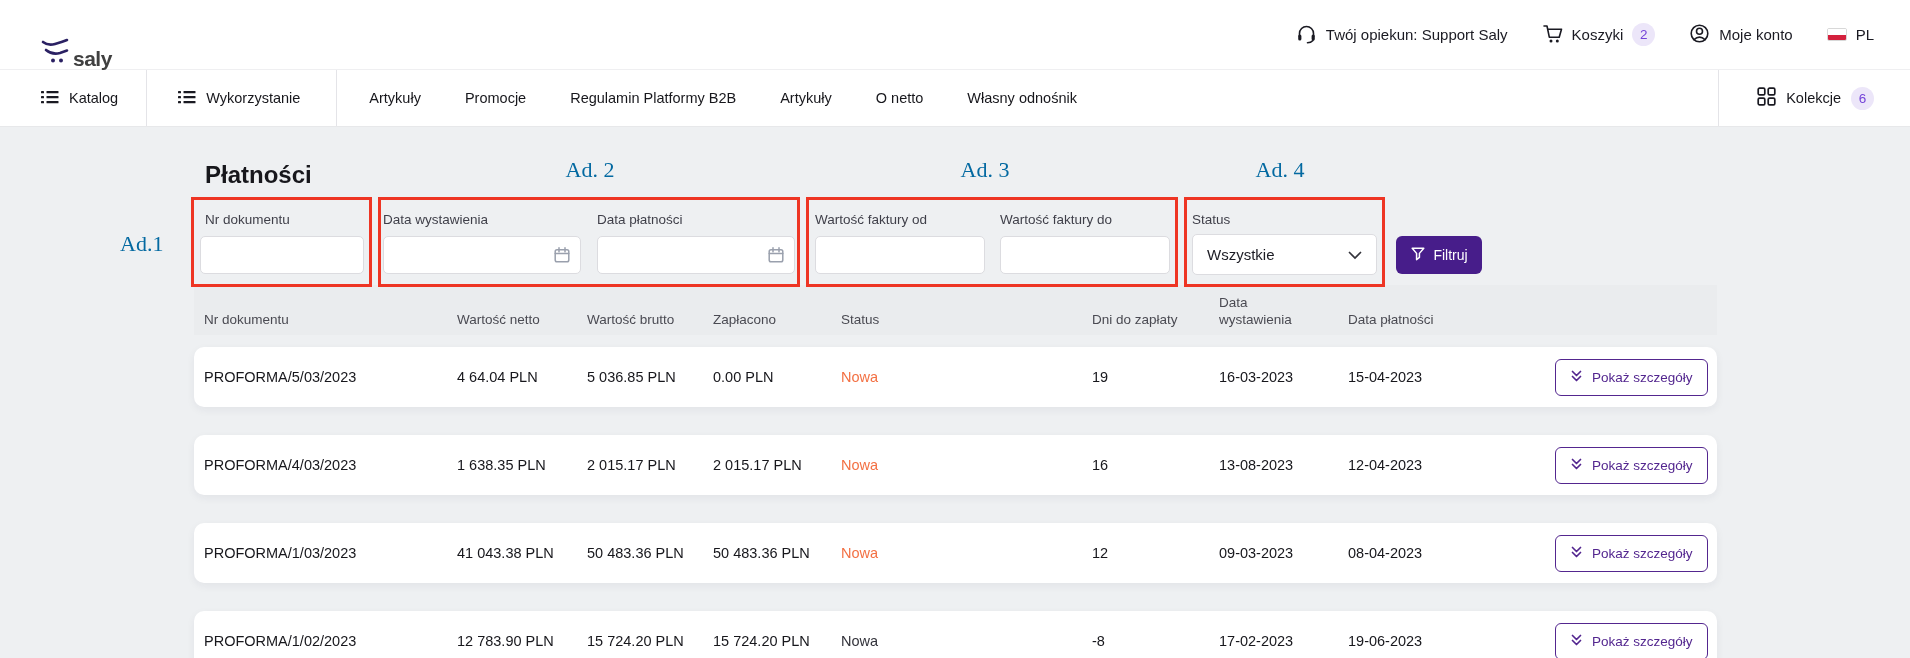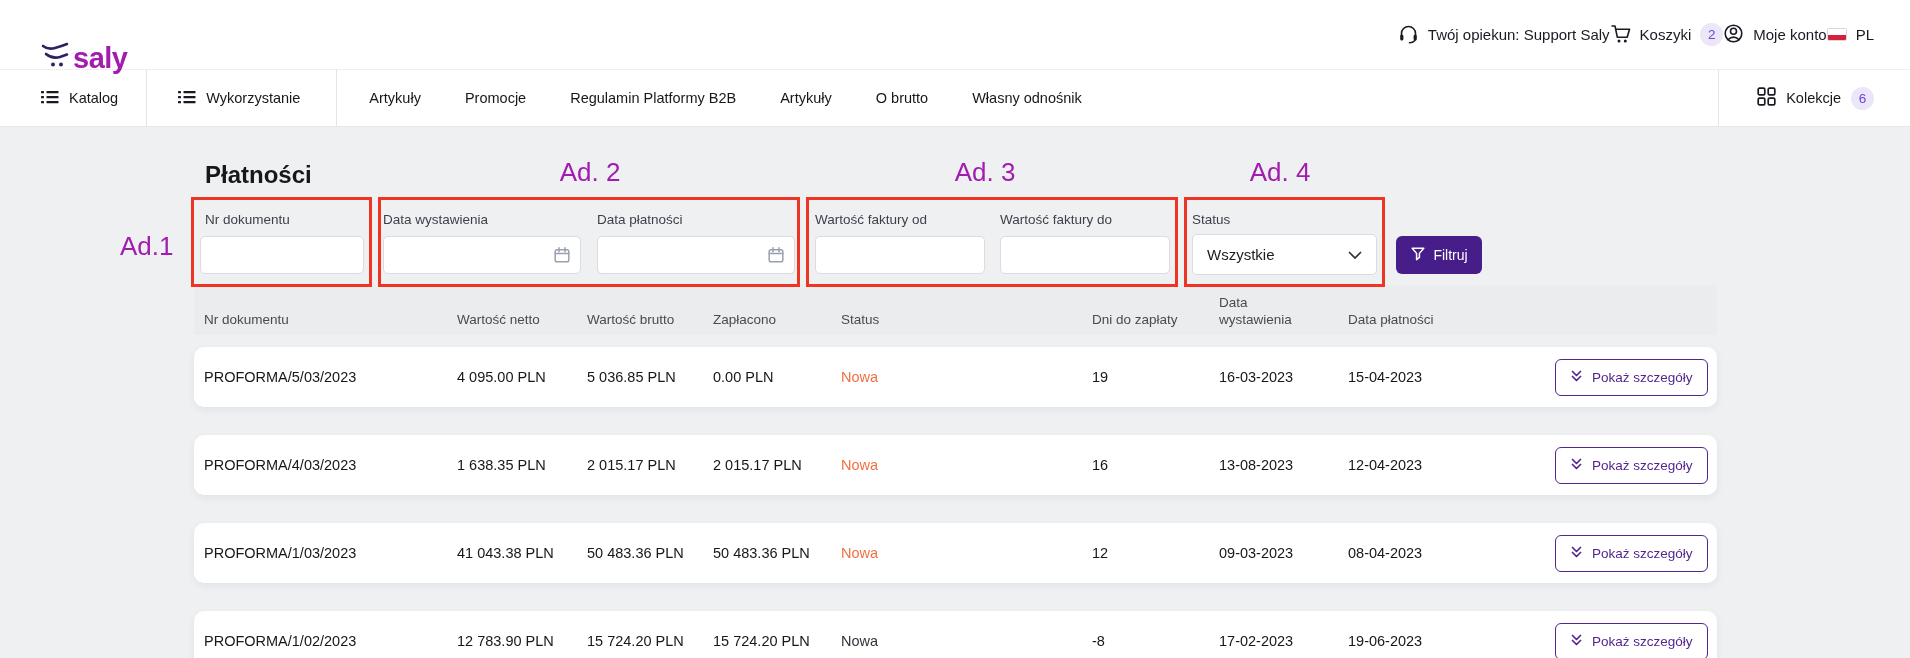--- a/index.html
+++ b/index.html
@@ -2,50 +2,50 @@
 <html><head>
 <meta charset="utf-8">
 <style>
   * { margin:0; padding:0; box-sizing:border-box; }
   html,body { width:1910px; height:658px; overflow:hidden; background:#eef0f2;
               font-family:"Liberation Sans", sans-serif; color:#17171c; }
 
   
   .topbar { height:69px; background:#fff; display:flex; align-items:center; padding:0 36px 0 40px; }
   .logo { display:flex; align-items:flex-end; gap:3px; cursor:pointer; }
-  .logo .logo-text { font-size:29px; font-weight:700; color:#a21caf; letter-spacing:-0.5px; line-height:1;margin-top:47px; }
+  .logo .logo-text { font-size:21px; font-weight:700; color:#404040; letter-spacing:-0.5px; line-height:1;margin-top:47px; }
   .search-wrap { display:flex; margin-left:22px; height:42px; width:481px; }
   .search-input { flex:1; background:#ececee; border:none; outline:none; border-radius:8px 0 0 8px;
                   padding:0 18px; font-size:15px; color:#333; font-family:inherit; }
   .search-input::placeholder { color:#9a9aa2; }
   .search-btn { width:79px; background:#471d8a; border:none; border-radius:0 8px 8px 0; cursor:pointer;
                 display:flex; align-items:center; justify-content:center; }
   .top-spacer { flex:1; }
   .top-item { display:flex; align-items:center; gap:9px; font-size:15px; color:#1a1a22; cursor:pointer; white-space:nowrap; }
-  .top-group { display:flex; }
+  .top-group { display:flex; gap:34px; }
   .badge { width:23px; height:23px; border-radius:50%; background:#ece6f9; color:#7443d8;
            font-size:13.5px; display:flex; align-items:center; justify-content:center; }
   .flag { width:20px; height:13px; border-radius:2px; overflow:hidden; border:1px solid #d8d8d8; display:inline-block; }
   .flag .f-top { height:50%; background:#fff; }
   .flag .f-bot { height:50%; background:#d4213d; }
 
   
   .navbar { height:58px; background:#fff; border-top:1px solid #efeff1; border-bottom:1px solid #e7e8ea;
             display:flex; align-items:center; padding:0 36px 0 40px; }
   .nav-item { display:flex; align-items:center; gap:10px; font-size:14.5px; color:#17171c; cursor:pointer; white-space:nowrap; }
   .vdiv { width:1px; align-self:stretch; background:#e4e4e8; margin:0 0; }
   .nav-links { display:flex; align-items:center; gap:44px; margin-left:32px; }
   .nav-link { font-size:14.5px; color:#17171c; cursor:pointer; white-space:nowrap; }
   .mlr { margin:0 30px; }
 
   
   main { position:relative; height:531px; width:1758px; background:#eef0f2; }
   .page-title { position:absolute; left:205px; top:34px; font-size:24px; font-weight:700; color:#17171c; }
 
-  .ad-label { position:absolute; color:#a21caf; font-size:26px; font-family:Liberation Sans, sans-serif; }
+  .ad-label { position:absolute; color:#0369a1; font-size:22px; font-family:Liberation Serif, serif; }
   #ad1 { left:120px; top:104px; }
   #ad2 { left:538px; top:30px; width:104px; text-align:center; }
   #ad3 { left:933px; top:30px; width:104px; text-align:center; }
   #ad4 { left:1228px; top:30px; width:104px; text-align:center; }
 
   .red-box { position:absolute; border:3px solid #ee3524; pointer-events:none; z-index:5; }
   #box1 { left:191px; top:70px; width:181px; height:90px; }
   #box2 { left:378px; top:70px; width:422px; height:90px; }
   #box3 { left:806px; top:70px; width:372px; height:90px; }
   #box4 { left:1184px; top:70px; width:201px; height:90px; }
@@ -175,21 +175,21 @@
   <div class="vdiv"></div>
   <div class="nav-links">
   <span class="nav-link">Artykuły</span>
 
   <span class="nav-link">Promocje</span>
 
   <span class="nav-link">Regulamin Platformy B2B</span>
 
   <span class="nav-link">Artykuły</span>
 
-  <span class="nav-link">O brutto</span>
+  <span class="nav-link">O netto</span>
 
   <span class="nav-link">Własny odnośnik</span>
 </div>
   <div class="top-spacer"></div>
   <div class="vdiv"></div>
   <div class="nav-item" style="margin-left:38px;justify-content:space-between;">
     <span>
       <svg width="19" height="19" viewBox="0 0 19 19" fill="none" stroke="#1a1a22" stroke-width="1.7">
         <rect x="1.2" y="1.2" width="6.6" height="6.6" rx="1.4"></rect>
           <rect x="11.2" y="1.2" width="6.6" height="6.6" rx="1.4"></rect>
@@ -269,21 +269,21 @@
     <div class="hdr-cell">Status</div>
     <div class="hdr-cell">Dni do zapłaty</div>
     <div class="hdr-cell hdr-wrap">Data wystawienia</div>
     <div class="hdr-cell">Data płatności</div>
     <div></div>
   </div>
 
   <div class="rows-wrap">
   <div class="tbl-grid row-card">
     <div class="cell">PROFORMA/5/03/2023</div>
-    <div class="cell">4 095.00 PLN</div>
+    <div class="cell">4 64.04 PLN</div>
     <div class="cell">5 036.85 PLN</div>
     <div class="cell">0.00 PLN</div>
     <div class="cell" style="color: rgb(243, 112, 67);">Nowa</div>
     <div class="cell">19</div>
     <div class="cell">16-03-2023</div>
     <div class="cell">15-04-2023</div>
     <div class="cell btn-cell">
       <button class="details-btn">
         <span>
           <svg width="13" height="14" viewBox="0 0 13 14" fill="none" stroke="#53268f" stroke-width="1.7" stroke-linecap="round" stroke-linejoin="round">

